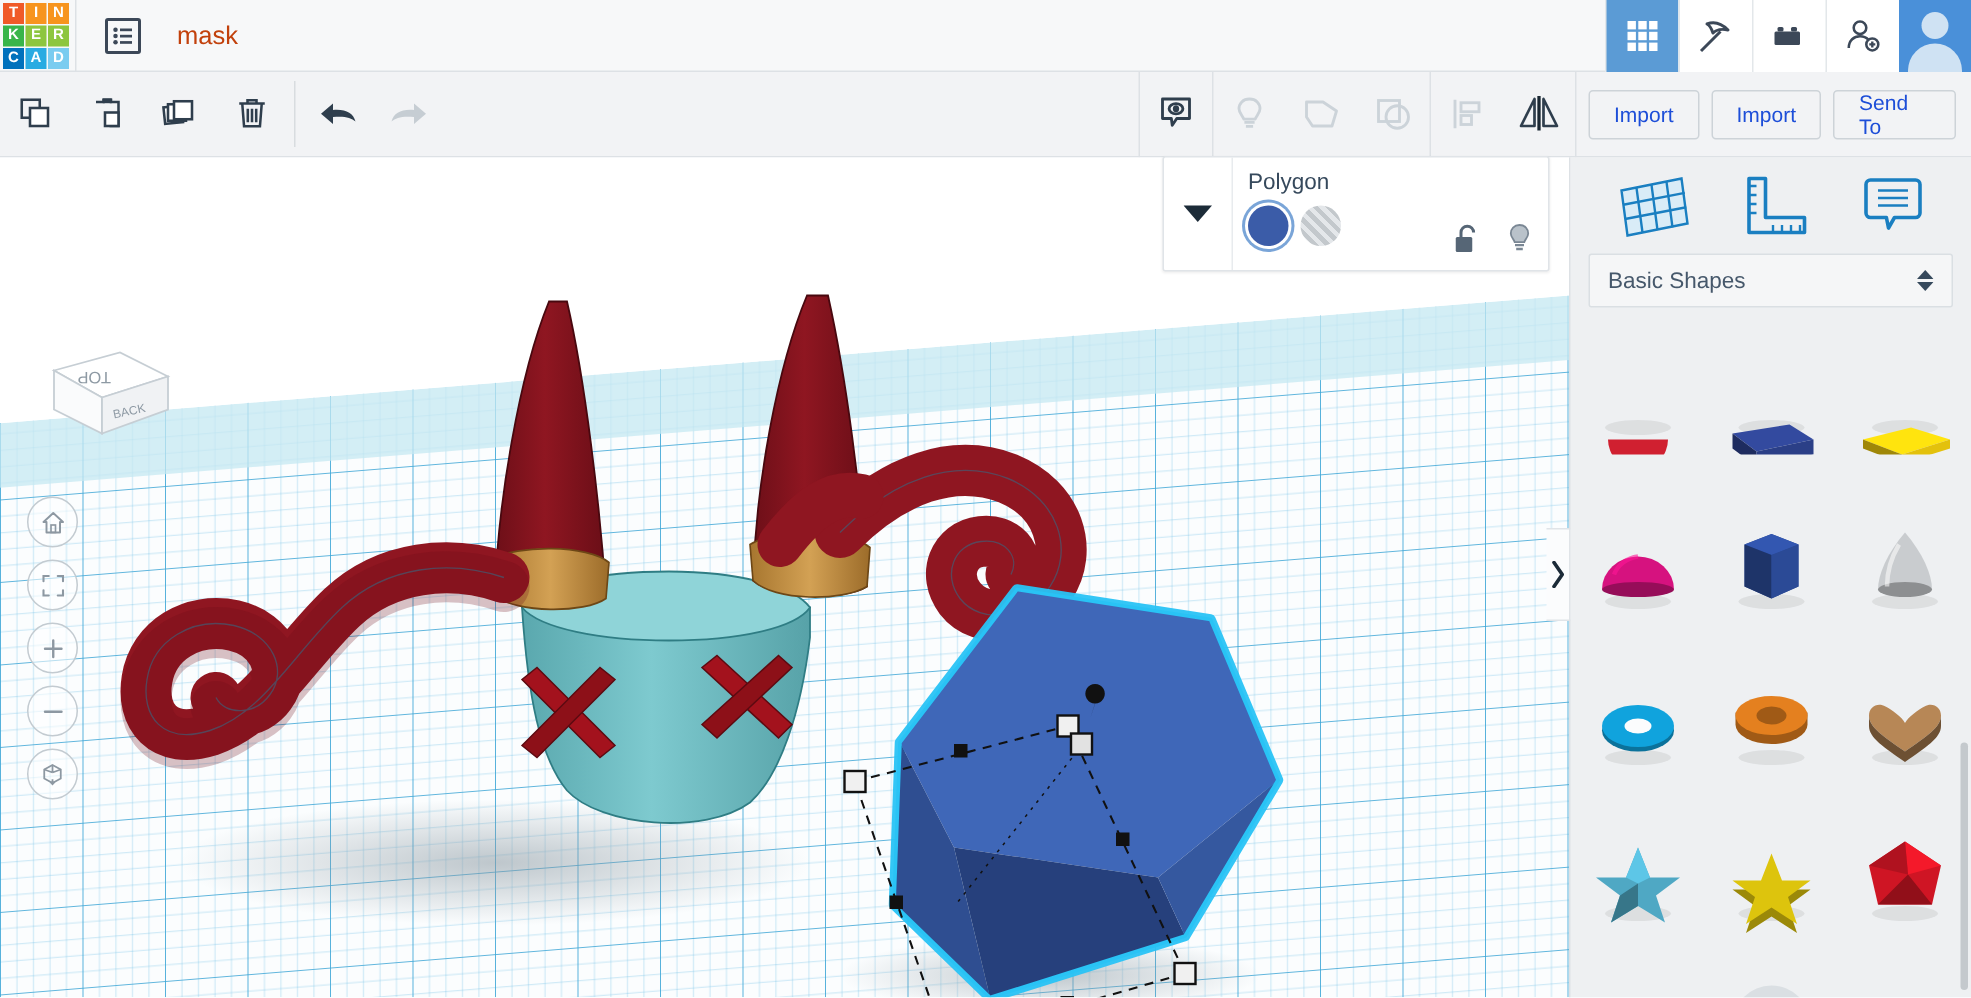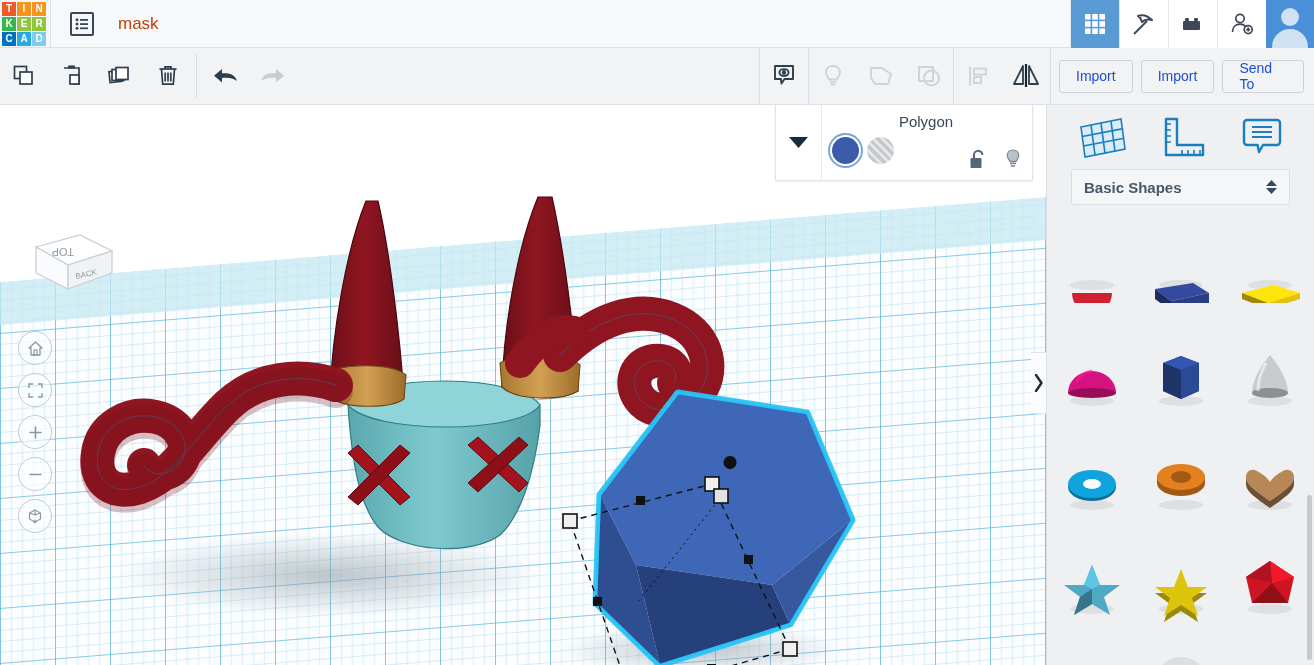--- a/index.html
+++ b/index.html
@@ -91,21 +91,21 @@
     position: absolute; width: 34px; height: 34px; border-radius: 50%;
     border: 1px solid #c3cbd1; background: rgba(255,255,255,0.55);
     display: flex; align-items: center; justify-content: center; cursor: pointer;
     left: 18px;
   }
 
   
   .poly-panel {
     position: absolute; top: 104px; left: 775px; width: 258px; height: 77px;
     background: #fff; border: 1px solid #e0e4e8; border-radius: 2px;
-    display: flex; box-shadow: 0 1px 2px rgba(0,0,0,0.07); text-align: center;
+    display: flex; box-shadow: 0 1px 2px rgba(0,0,0,0.07);
   }
   .poly-collapse {
     width: 46px; display: flex; align-items: center; justify-content: center;
     border-right: 1px solid #e8ebee; cursor: pointer;
   }
   .poly-body { flex: 1; padding: 8px 12px 0 10px; position: relative; }
   .poly-title { font-size: 15px; color: #36495c; margin-bottom: 7px; }
   .poly-swatches { display: flex; align-items: center; gap: 8px; }
   .sw {
     width: 27px; height: 27px; border-radius: 50%; cursor: pointer;
@@ -129,21 +129,21 @@
   
   .rpanel {
     position: absolute; top: 105px; left: 1046px; width: 268px; height: 560px;
     background: #eef0f2; border-left: 1px solid #dde1e5;
   }
   .rp-icons {
     height: 64px; display: flex; align-items: center; justify-content: space-around;
     padding: 0 14px; background: #eef0f2;
   }
   .rp-icon { cursor: pointer; display: flex; align-items: center; justify-content: center; }
-  .rp-select-wrap { padding: 0 24px; font-weight: bold; }
+  .rp-select-wrap { padding: 0 12px; }
   .rp-select {
     height: 36px; background: #f5f6f7; border: 1px solid #dadfe3; border-radius: 2px;
     display: flex; align-items: center; padding: 0 12px; cursor: pointer;
     font-size: 15px; color: #46586b;
   }
   .rp-select .caret-stack { margin-left: auto; display: flex; flex-direction: column; gap: 2px; }
   .shapes-grid {
     position: absolute; top: 118px; left: 0; width: 268px; height: 442px;
     display: grid; grid-template-columns: repeat(3, 1fr);
     grid-auto-rows: 104px; overflow: hidden; padding-top: 0;

